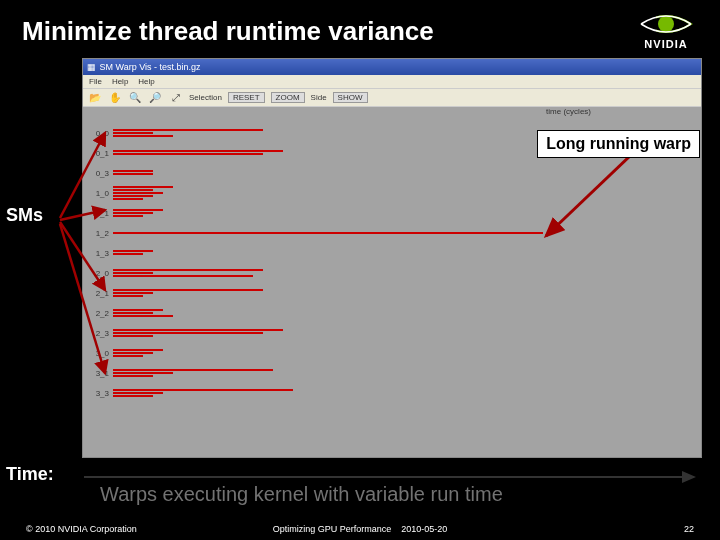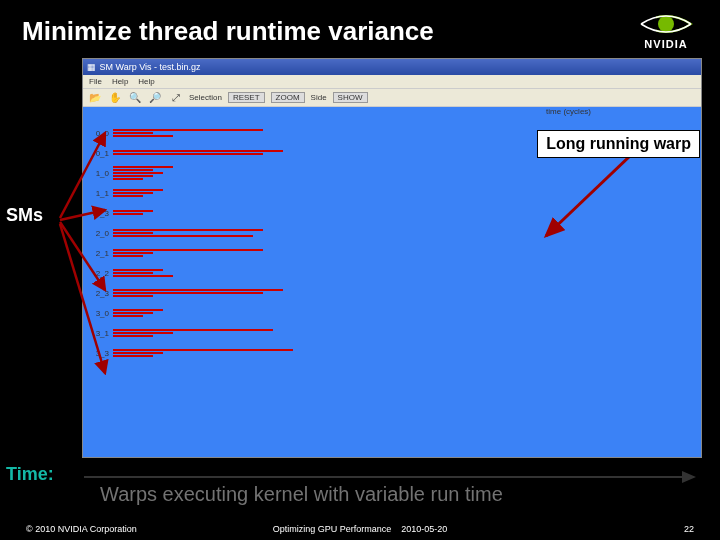--- a/index.html
+++ b/index.html
@@ -88,21 +88,21 @@
   .toolbar-btn {
     background: #ddd;
     border: 1px solid #999;
     padding: 0 4px;
     font-size: 8px;
   }
   .toolbar-label { font-size: 8px; }
   .chart-area {
     position: relative;
     height: calc(100% - 48px);
-    background: #3b82f6;
+    background: #a3a3a3;
   }
   .xaxis-label {
     position: absolute;
     top: 0;
     right: 110px;
     font-size: 8px;
     color: #333;
   }
   .rows {
     position: absolute;
@@ -159,21 +159,21 @@
   .sms-arrows {
     position: absolute;
     top: 128px;
     left: 50px;
     z-index: 6;
   }
   .time-label {
     position: absolute;
     top: 464px;
     left: 6px;
-    color: #14b8a6;
+    color: #ffffff;
     font-size: 18px;
     font-weight: bold;
   }
   .time-arrow {
     position: absolute;
     top: 470px;
     left: 84px;
     z-index: 3;
   }
   .caption {
@@ -247,35 +247,48 @@
           </div>
         </div>
         <div class="row">
           <div class="row-label">0_1</div>
           <div class="bars">
             <div class="bar" style="width: 170px;"></div>
             <div class="bar" style="width: 150px;"></div>
           </div>
         </div>
         <div class="row">
+          <div class="row-label">0_3</div>
+          <div class="bars">
+            <div class="bar" style="width: 40px;"></div>
+            <div class="bar" style="width: 40px;"></div>
+          </div>
+        </div>
+        <div class="row">
           <div class="row-label">1_0</div>
           <div class="bars">
             <div class="bar" style="width: 60px;"></div>
             <div class="bar" style="width: 40px;"></div>
             <div class="bar" style="width: 50px;"></div>
             <div class="bar" style="width: 40px;"></div>
             <div class="bar" style="width: 30px;"></div>
           </div>
         </div>
         <div class="row">
           <div class="row-label">1_1</div>
           <div class="bars">
             <div class="bar" style="width: 50px;"></div>
             <div class="bar" style="width: 40px;"></div>
             <div class="bar" style="width: 30px;"></div>
+          </div>
+        </div>
+        <div class="row">
+          <div class="row-label">1_2</div>
+          <div class="bars">
+            <div class="bar" style="width: 430px;"></div>
           </div>
         </div>
         <div class="row">
           <div class="row-label">1_3</div>
           <div class="bars">
             <div class="bar" style="width: 40px;"></div>
             <div class="bar" style="width: 30px;"></div>
           </div>
         </div>
         <div class="row">

